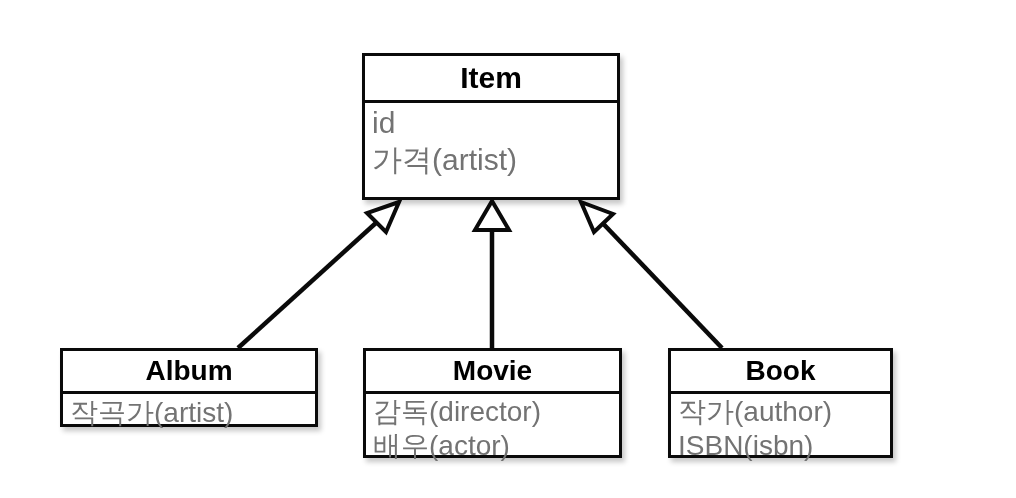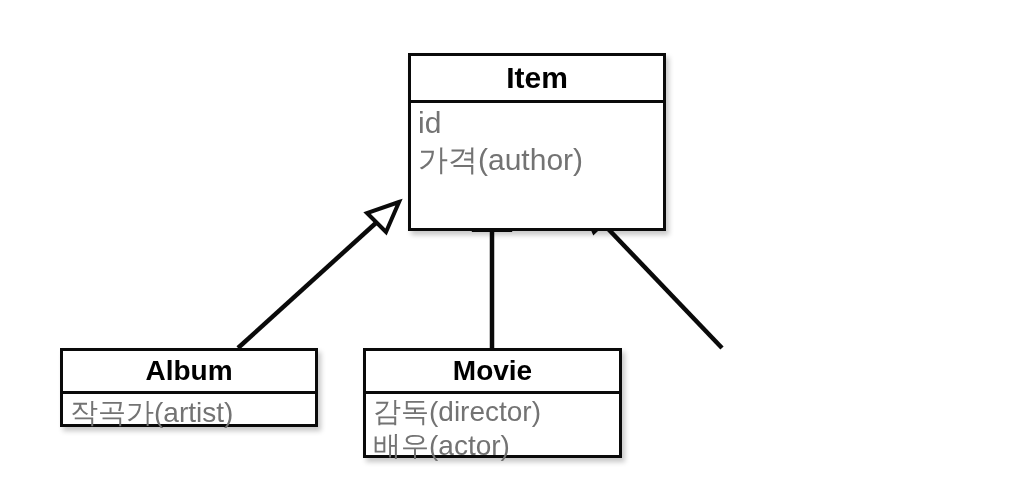--- a/index.html
+++ b/index.html
@@ -59,22 +59,21 @@
     white-space: nowrap;
     text-align: left;
     overflow: hidden;
   }
 
   
   #class-item {
     left: 362px;
     top: 53px;
     width: 258px;
-    height: 178px;
-    margin-left: 46px;
+    height: 147px;
   }
   #class-item .class-title {
     font-size: 30px;
     height: 37px;
     padding-top: 7px;
   }
   #class-item .attr-row { font-size: 30px; }
 
   
   #class-album {
@@ -144,35 +143,43 @@
       <line x1="722" y1="348" x2="592" y2="212" stroke="#0a0a0a" stroke-width="4.5" stroke-linecap="butt"></line>
       <polygon points="581,202 613,214 594,232" fill="#ffffff" stroke="#0a0a0a" stroke-width="4" stroke-linejoin="miter"></polygon>
     </g>
   </svg>
 
   <div class="uml-class" id="class-item">
     <div class="class-title">Item</div>
     <div class="class-divider"></div>
     <div class="attr-compartment">
       <div class="attr-row">id</div>
-      <div class="attr-row">가격(author)</div>
+      <div class="attr-row">가격(artist)</div>
     </div>
   </div>
 
   <div class="uml-class" id="class-movie">
     <div class="class-title">Movie</div>
     <div class="class-divider"></div>
     <div class="attr-compartment">
       <div class="attr-row">감독(director)</div>
       <div class="attr-row">배우(actor)</div>
     </div>
   </div>
 
   <div class="uml-class" id="class-album">
     <div class="class-title">Album</div>
     <div class="class-divider"></div>
     <div class="attr-compartment">
       <div class="attr-row">작곡가(artist)</div>
     </div>
   </div>
 
+  <div class="uml-class" id="class-book">
+    <div class="class-title">Book</div>
+    <div class="class-divider"></div>
+    <div class="attr-compartment">
+      <div class="attr-row">작가(author)</div>
+      <div class="attr-row">ISBN(isbn)</div>
+    </div>
+  </div>
 
 </div>
 
 </body></html>

